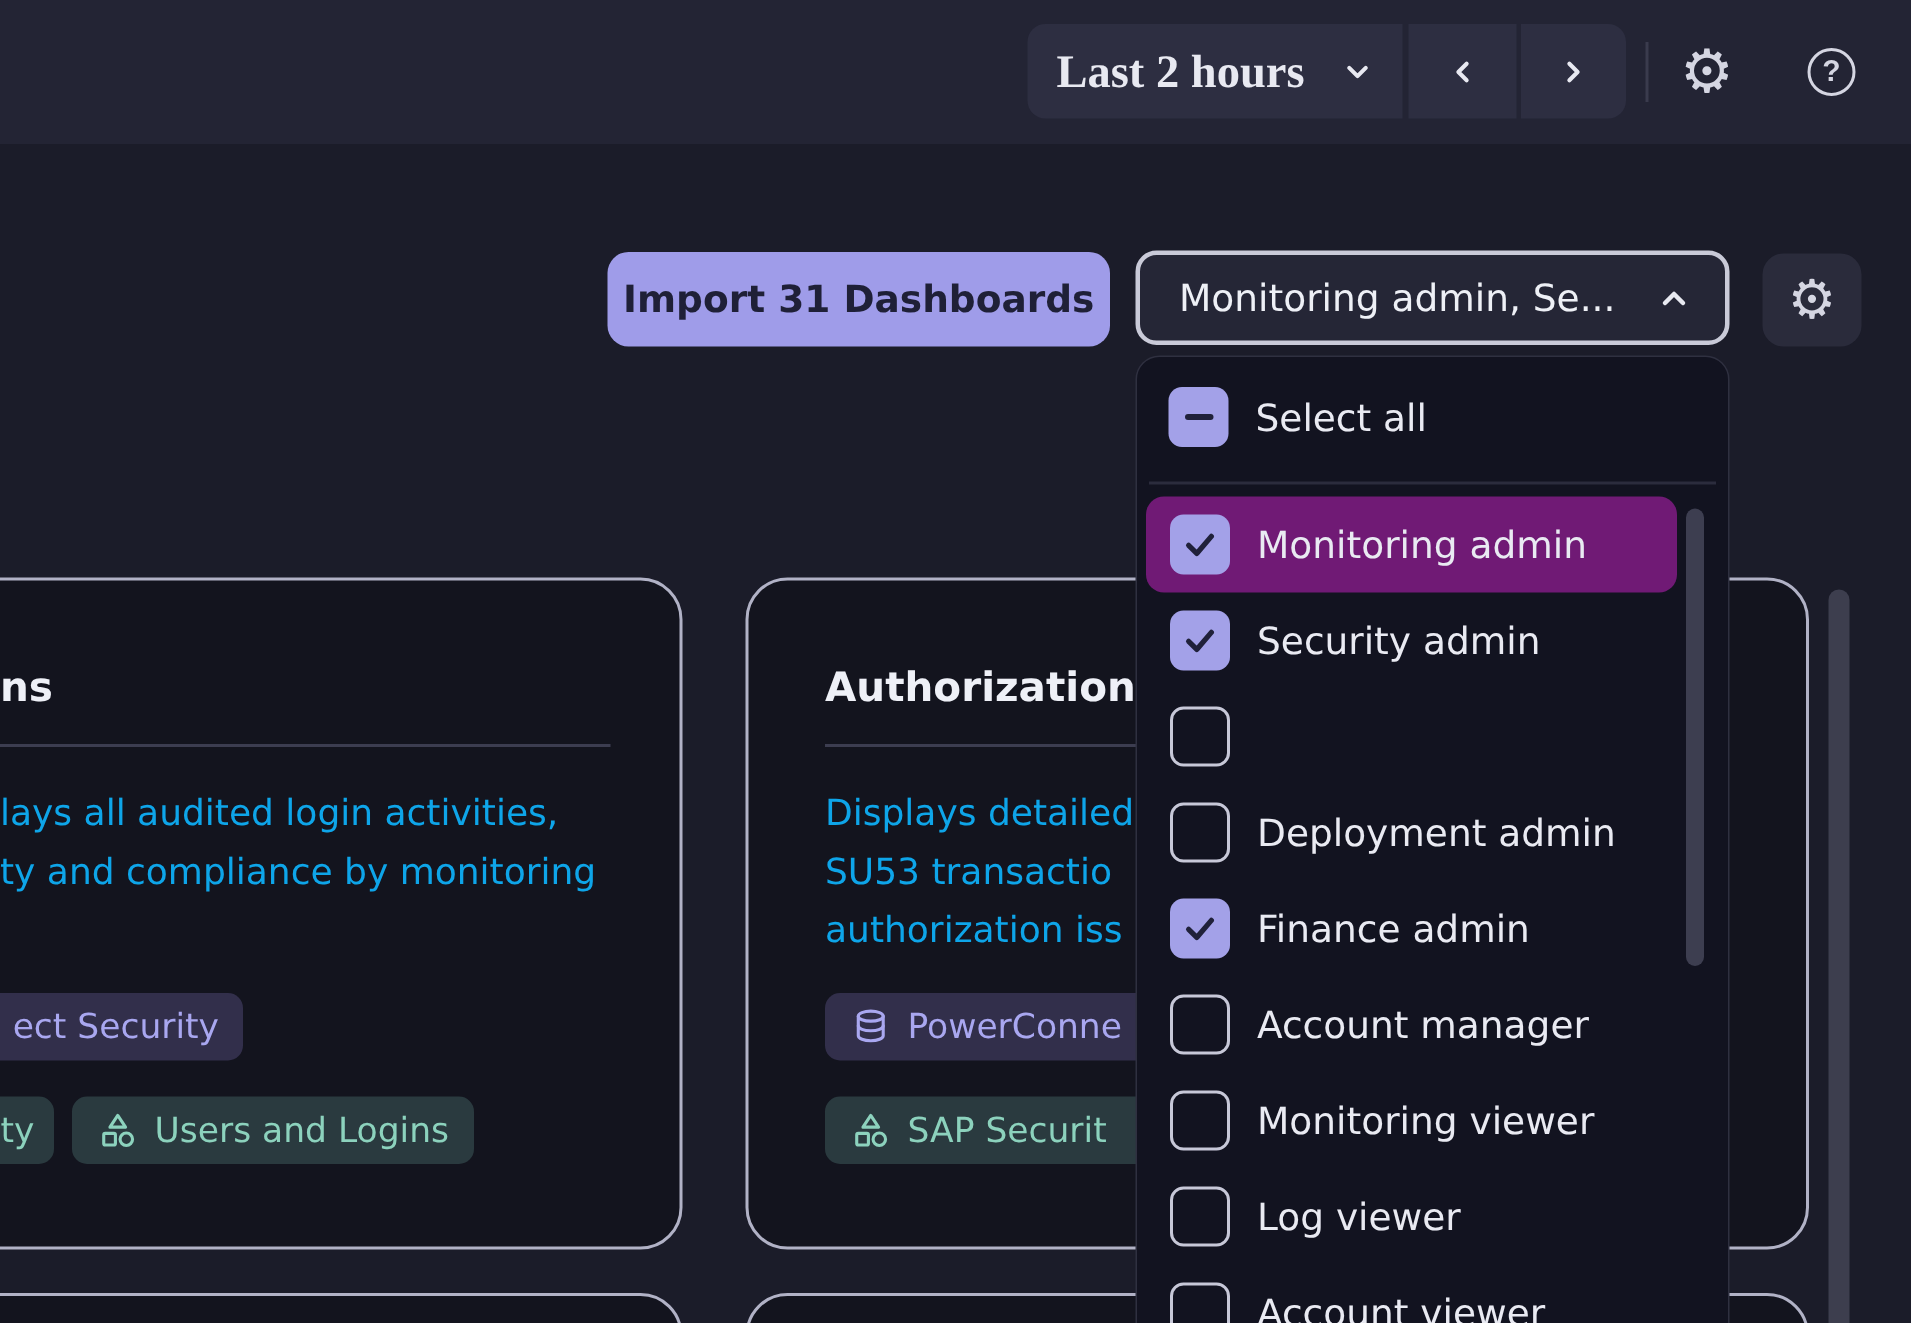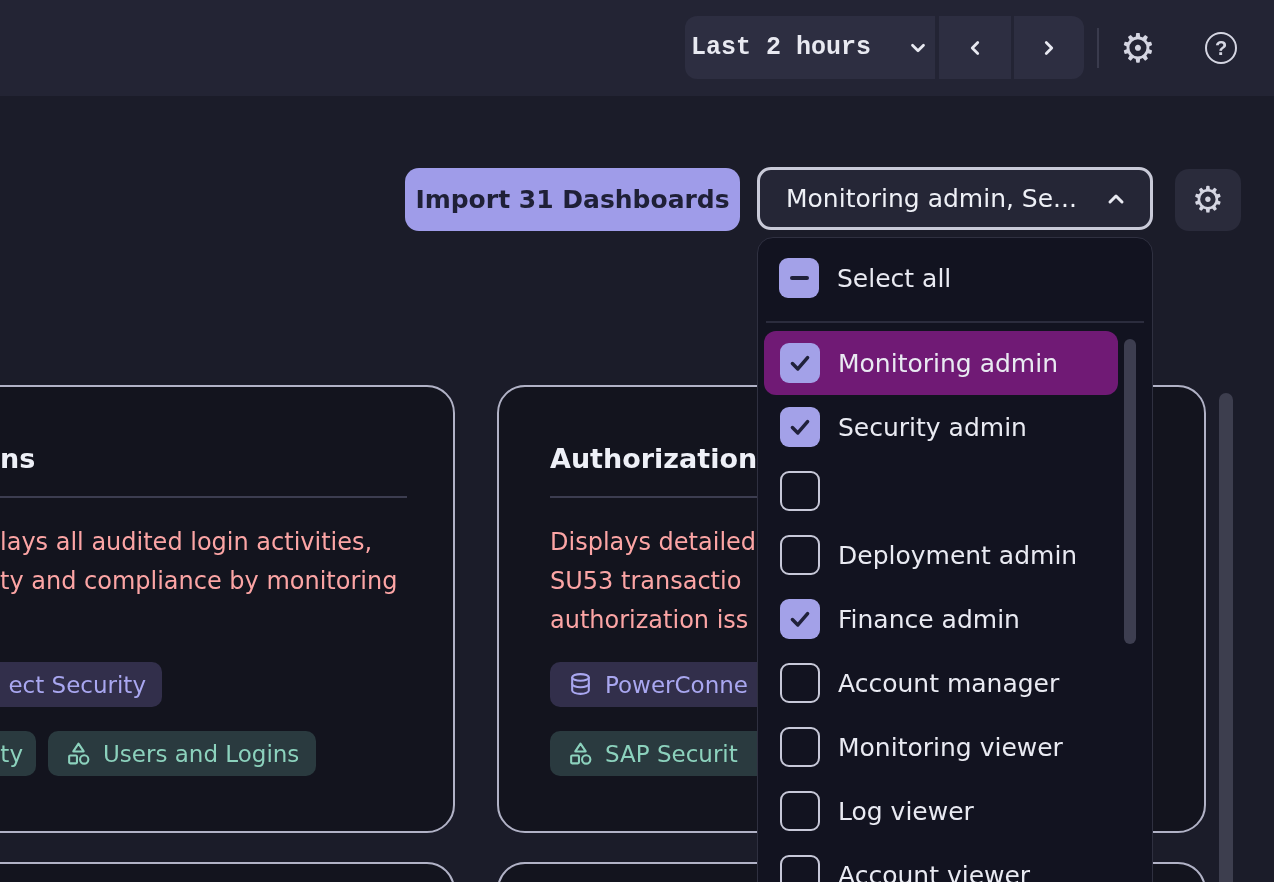--- a/index.html
+++ b/index.html
@@ -7,21 +7,21 @@
     position:relative;width:1274px;height:882px;overflow:hidden;
     background:#1b1c29;font-family:"DejaVu Sans","Liberation Sans",sans-serif;
     -webkit-font-smoothing:antialiased;
   }
   svg{display:block;}
 
   
   .topbar{position:absolute;left:0;top:0;width:100%;height:96px;background:#232434;z-index:30;}
   .time-group{position:absolute;left:685px;top:16px;height:63px;display:flex;}
   .seg{background:#2d2e41;border:none;color:#e8e9f1;display:flex;align-items:center;justify-content:center;cursor:pointer;}
-  .seg.main{width:250px;border-radius:12px 0 0 12px;gap:24px;font-size:25px;font-weight:600;margin-right:4px;font-family:Liberation Mono, monospace;justify-content:space-between;}
+  .seg.main{width:250px;border-radius:12px 0 0 12px;gap:24px;font-size:31px;font-weight:600;margin-right:4px;font-family:Liberation Serif, serif;}
   .seg.prev{width:72px;margin-right:3px;}
   .seg.next{width:70px;border-radius:0 12px 12px 0;}
   .topbar-divider{position:absolute;left:1097px;top:28px;width:2px;height:40px;background:#3a3b4d;}
   .tb-iconbtn{position:absolute;background:transparent;border:none;color:#d5d6e2;cursor:pointer;padding:0;}
   .tb-gear{left:1120px;top:22px;font-size:40px;line-height:52px;}
   .tb-help{left:1205px;top:32px;width:32px;height:32px;border:2.5px solid #d5d6e2;border-radius:50%;
     font-size:20px;font-weight:700;display:flex;align-items:center;justify-content:center;box-sizing:border-box;}
 
   
   .import-btn{position:absolute;left:405px;top:168px;width:335px;height:63px;background:#9f9ce9;color:#1f2037;
@@ -34,21 +34,21 @@
     border-radius:14px;color:#d5d6e2;font-size:36px;display:flex;align-items:center;justify-content:center;
     z-index:20;cursor:pointer;}
 
   
   .card{position:absolute;background:#13141e;border:2.5px solid #b1b2c6;border-radius:28px;box-sizing:border-box;z-index:1;}
   .card.c1{left:-352px;top:385px;width:807px;height:448px;}
   .card.c2{left:497px;top:385px;width:709px;height:448px;}
   .card.c3{left:-352px;top:862px;width:807px;height:300px;}
   .card.c4{left:497px;top:862px;width:709px;height:300px;}
 
-  .card-text{position:absolute;z-index:2;color:#fca5a5;}
+  .card-text{position:absolute;z-index:2;color:#0ea5e9;}
   .card-title{font-size:27px;font-weight:700;color:#eef0f7;}
   .c1-title{left:0;top:443px;}
   .c2-title{left:550px;top:443px;}
   .hdivider{position:absolute;z-index:2;height:2px;background:#3c3d50;}
   .c1-div{left:0;top:496px;width:407px;}
   .c2-div{left:550px;top:496px;width:232px;}
   .card-body{font-size:24px;line-height:39px;font-weight:400;}
   .c1-body{left:0;top:523px;}
   .c2-body{left:550px;top:523px;}
 

